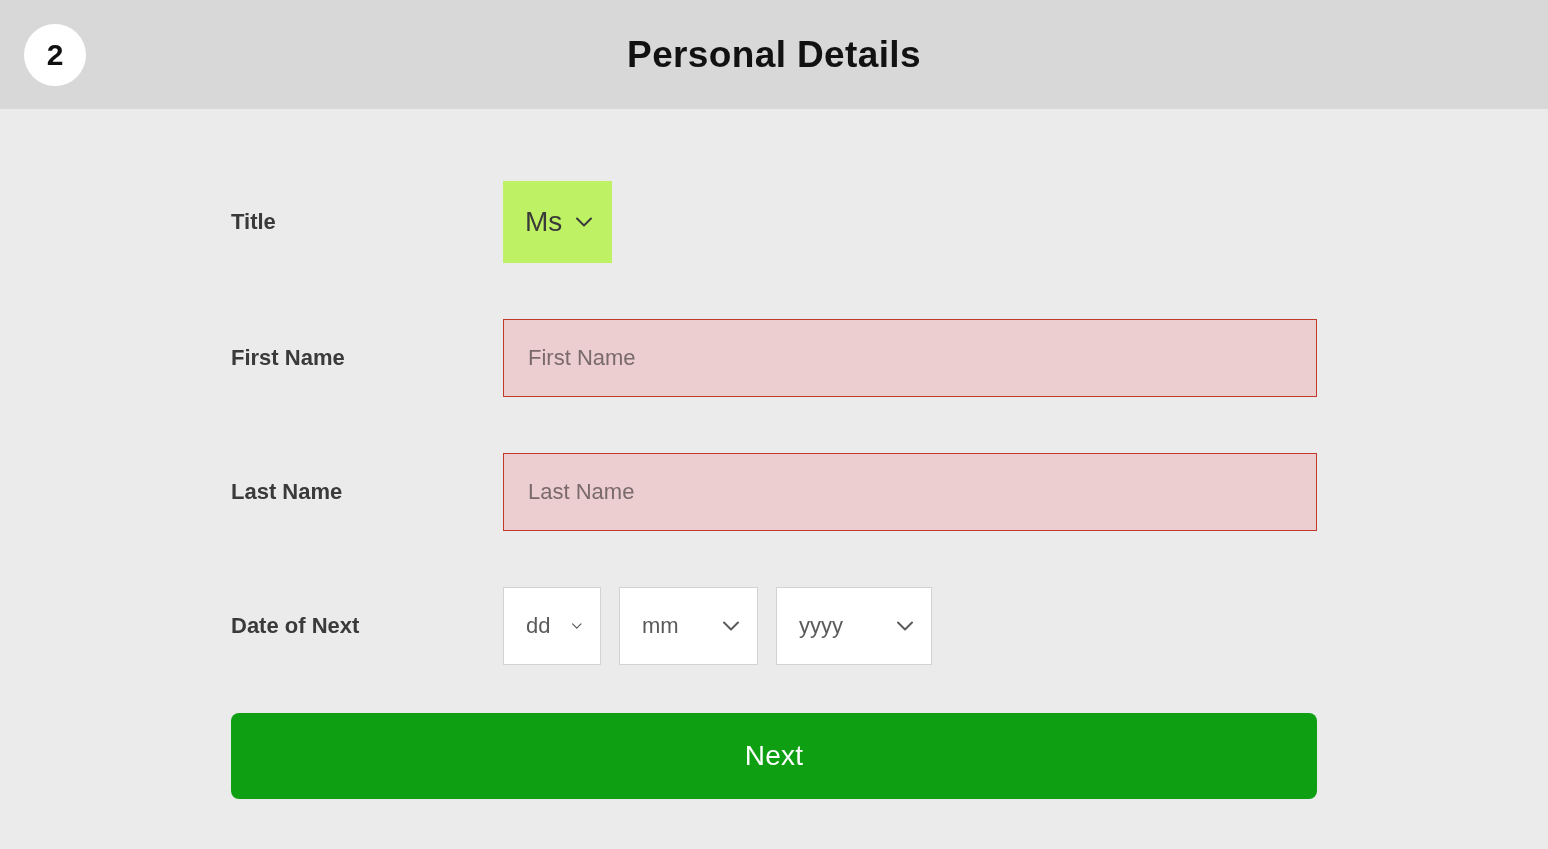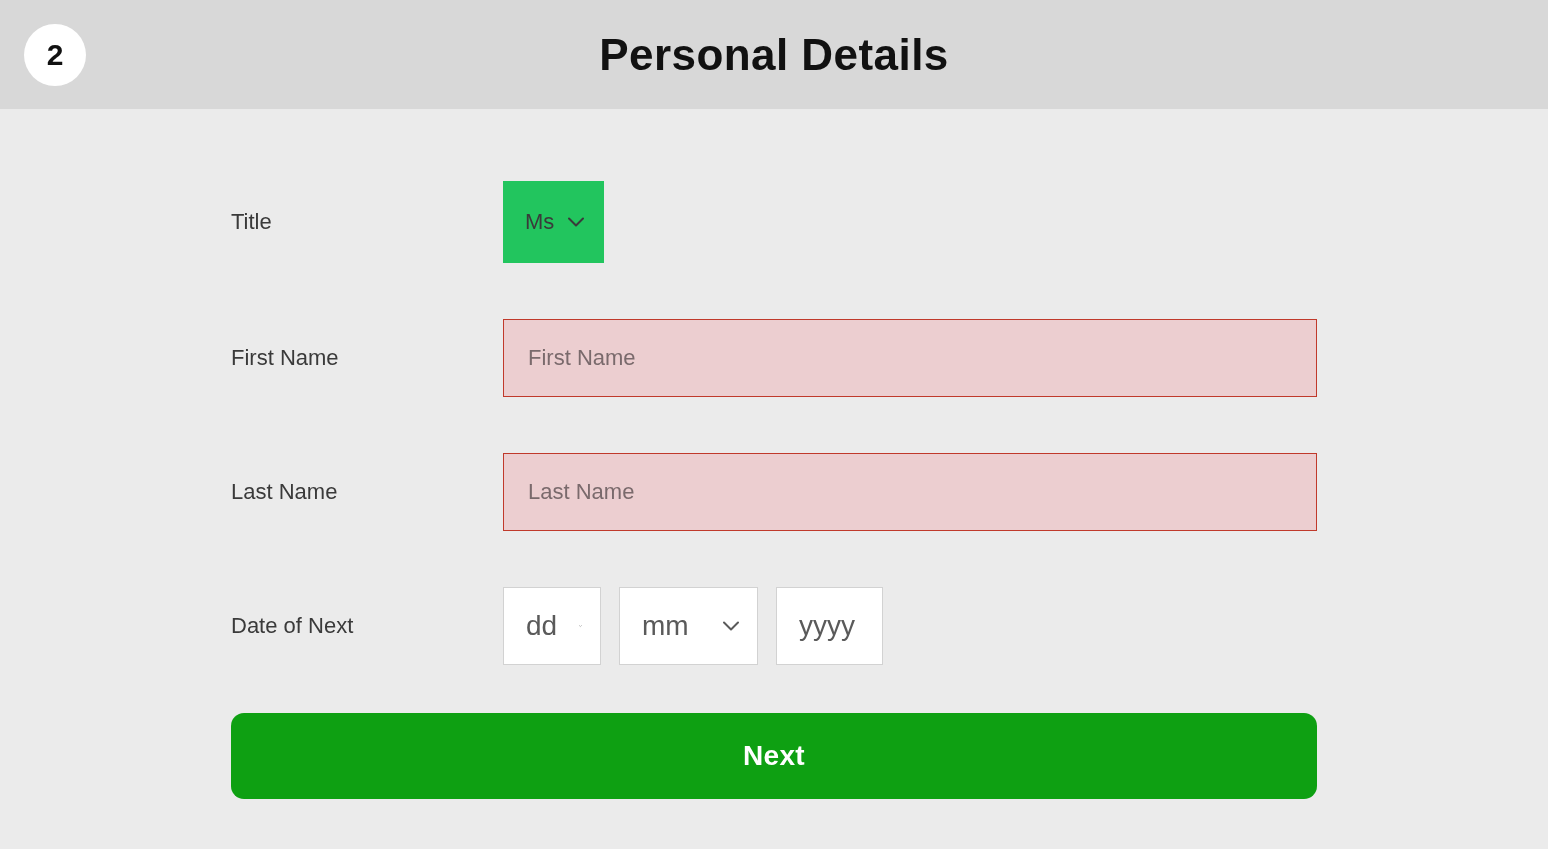--- a/index.html
+++ b/index.html
@@ -30,21 +30,21 @@
       justify-content: center;
       font-weight: 800;
       font-size: 30px;
       color: #111111;
     }
     .header-title {
       position: absolute;
       left: 50%;
       transform: translateX(-50%);
       font-weight: 800;
-      font-size: 44px;
+      font-size: 37px;
       color: #111111;
       letter-spacing: 0.01em;
     }
     .form-area {
       background: #ebebeb;
       padding: 72px 0 70px 0;
     }
     .form-inner {
       width: 1086px;
       margin: 0 auto;
@@ -52,33 +52,33 @@
     .form-row {
       display: flex;
       align-items: center;
       margin-bottom: 56px;
     }
     .form-row.last { margin-bottom: 48px; }
     .label-col {
       width: 272px;
       font-size: 22px;
       color: #3a3a3a;
-      font-weight: 400;
+      font-weight: 700;
     }
     .control-col {
       flex: 1;
     }
     .select-title {
       display: inline-flex;
       align-items: center;
-      background: #22c55e;
+      background: #bef264;
       border: none;
       height: 82px;
       padding: 0 20px 0 22px;
-      font-size: 22px;
+      font-size: 28px;
       color: #3a3a3a;
       cursor: pointer;
       gap: 14px;
     }
     .chevron-down {
       width: 16px;
       height: 10px;
       display: inline-block;
     }
     .chevron-down svg {
@@ -104,38 +104,38 @@
       display: flex;
       gap: 18px;
     }
     .dob-select {
       display: inline-flex;
       align-items: center;
       justify-content: space-between;
       background: #ffffff;
       border: 1px solid #d2d2d2;
       height: 78px;
-      font-size: 28px;
+      font-size: 22px;
       color: #5a5a5a;
       padding: 0 18px 0 22px;
       cursor: pointer;
       gap: 22px;
     }
     .dob-dd { width: 98px; }
     .dob-mm { width: 139px; }
-    .dob-yyyy { width: 107px; text-align: center; }
+    .dob-yyyy { width: 156px; text-align: center; }
     .next-button {
       width: 1086px;
       height: 86px;
       background: #0ea012;
       border: none;
-      border-radius: 13px;
+      border-radius: 8px;
       color: #ffffff;
       font-size: 28px;
-      font-weight: 700;
+      font-weight: 400;
       cursor: pointer;
       letter-spacing: 0.01em;
     }
   </style>
 </head>
 <body>
 
 <div class="page-wrap">
   <div class="header-bar">
     <div class="step-circle">

